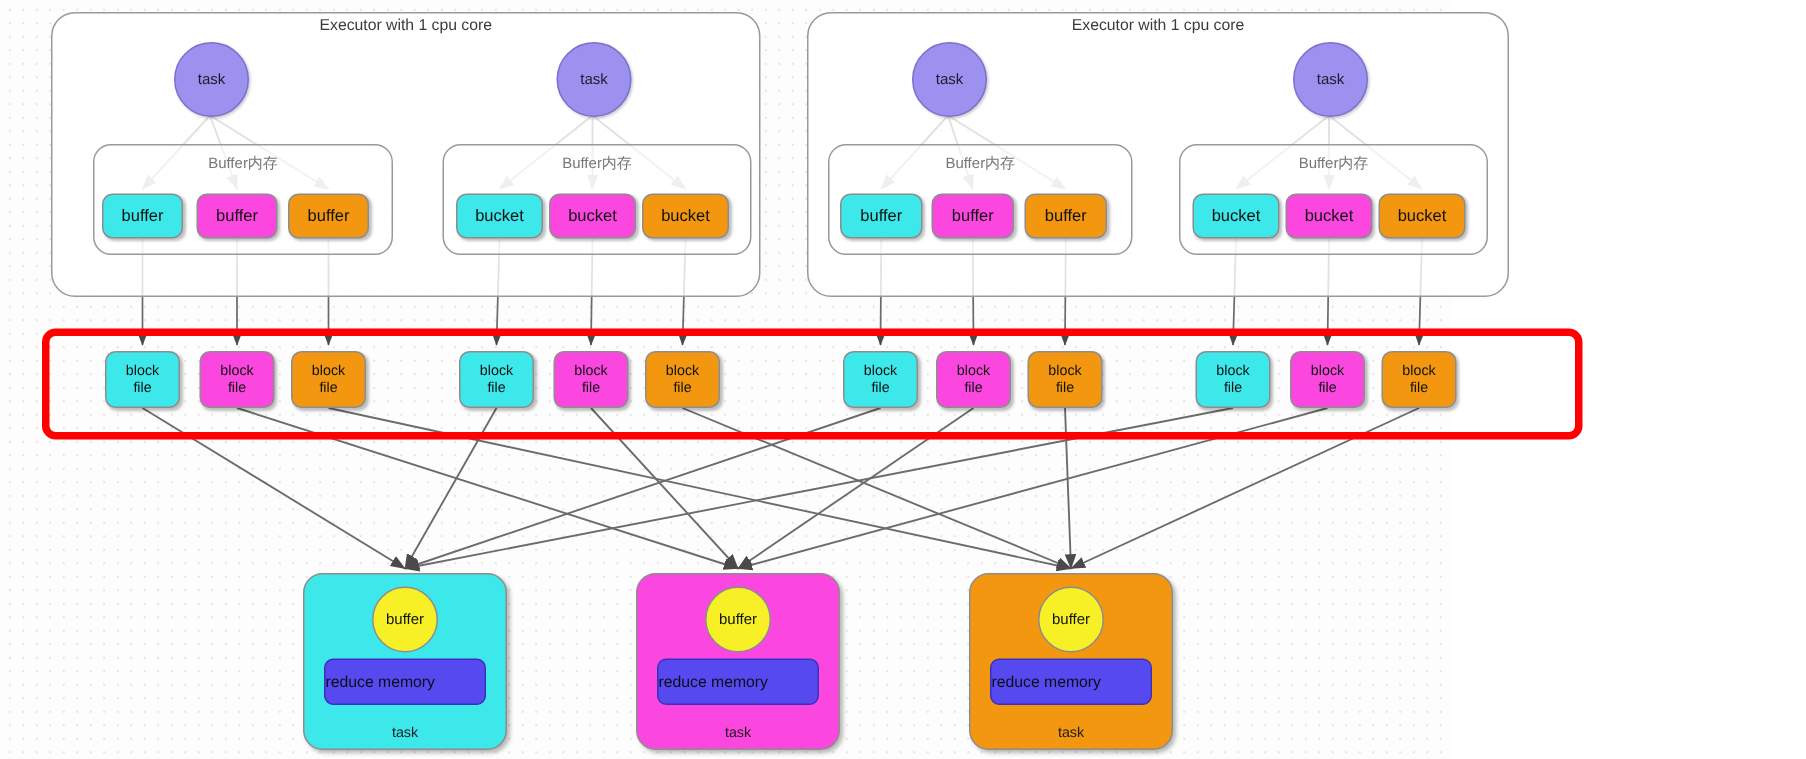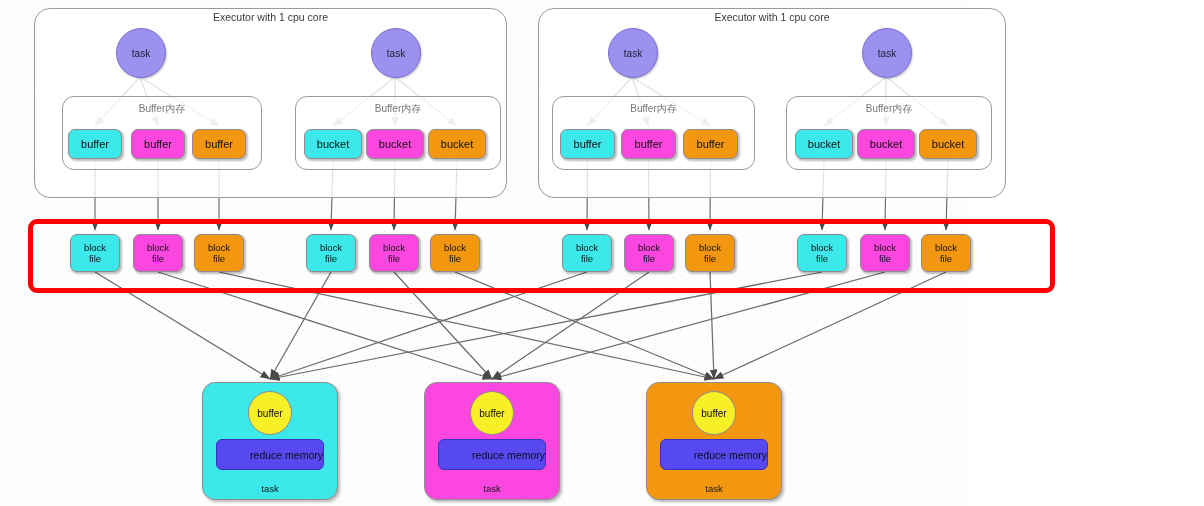--- a/index.html
+++ b/index.html
@@ -123,21 +123,21 @@
     display:flex;align-items:center;justify-content:center;
     font-size:10px;color:#111111;
   }
   .reduce-mem{
     position:absolute;
     left:13px;right:13px;
     top:56px;height:29px;
     border-radius:6px;
     background:#5549ef;
     border:1.3px solid #3b30bb;
-    display:flex;align-items:center;justify-content:flex-end;
+    display:flex;align-items:center;justify-content:flex-start;
     font-size:10.5px;color:#0d0d18;
   }
   .reduce-label{
     position:absolute;
     left:0;right:0;bottom:5px;
     text-align:center;
     font-size:9.5px;color:#1a1a1a;
   }
 
   .watermark{

